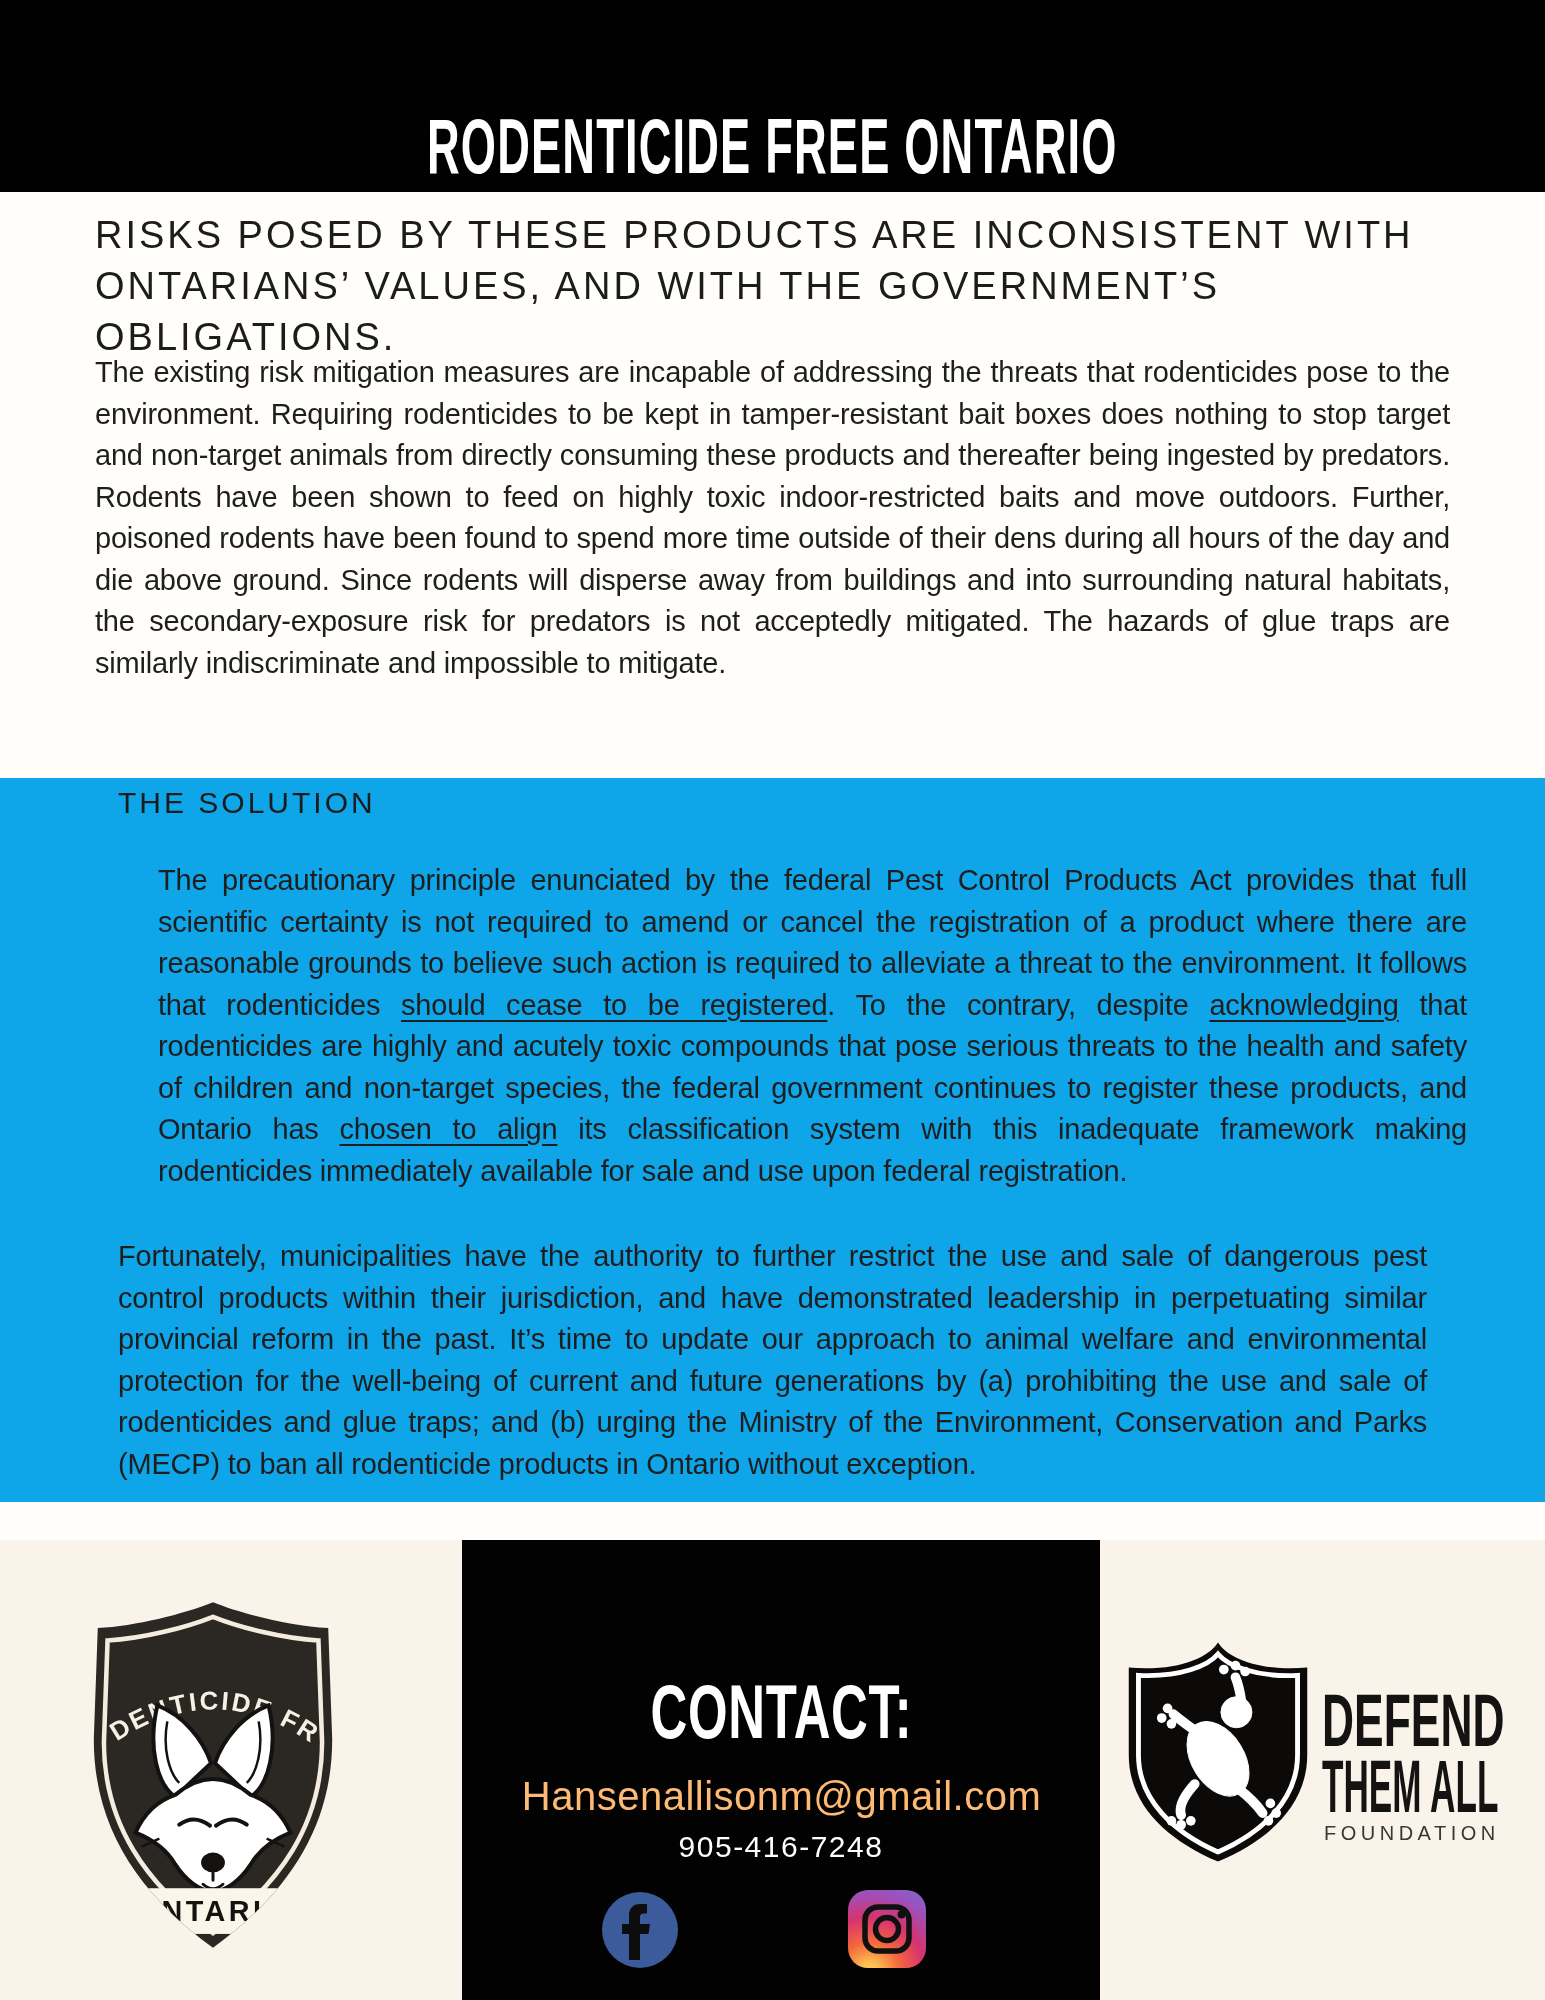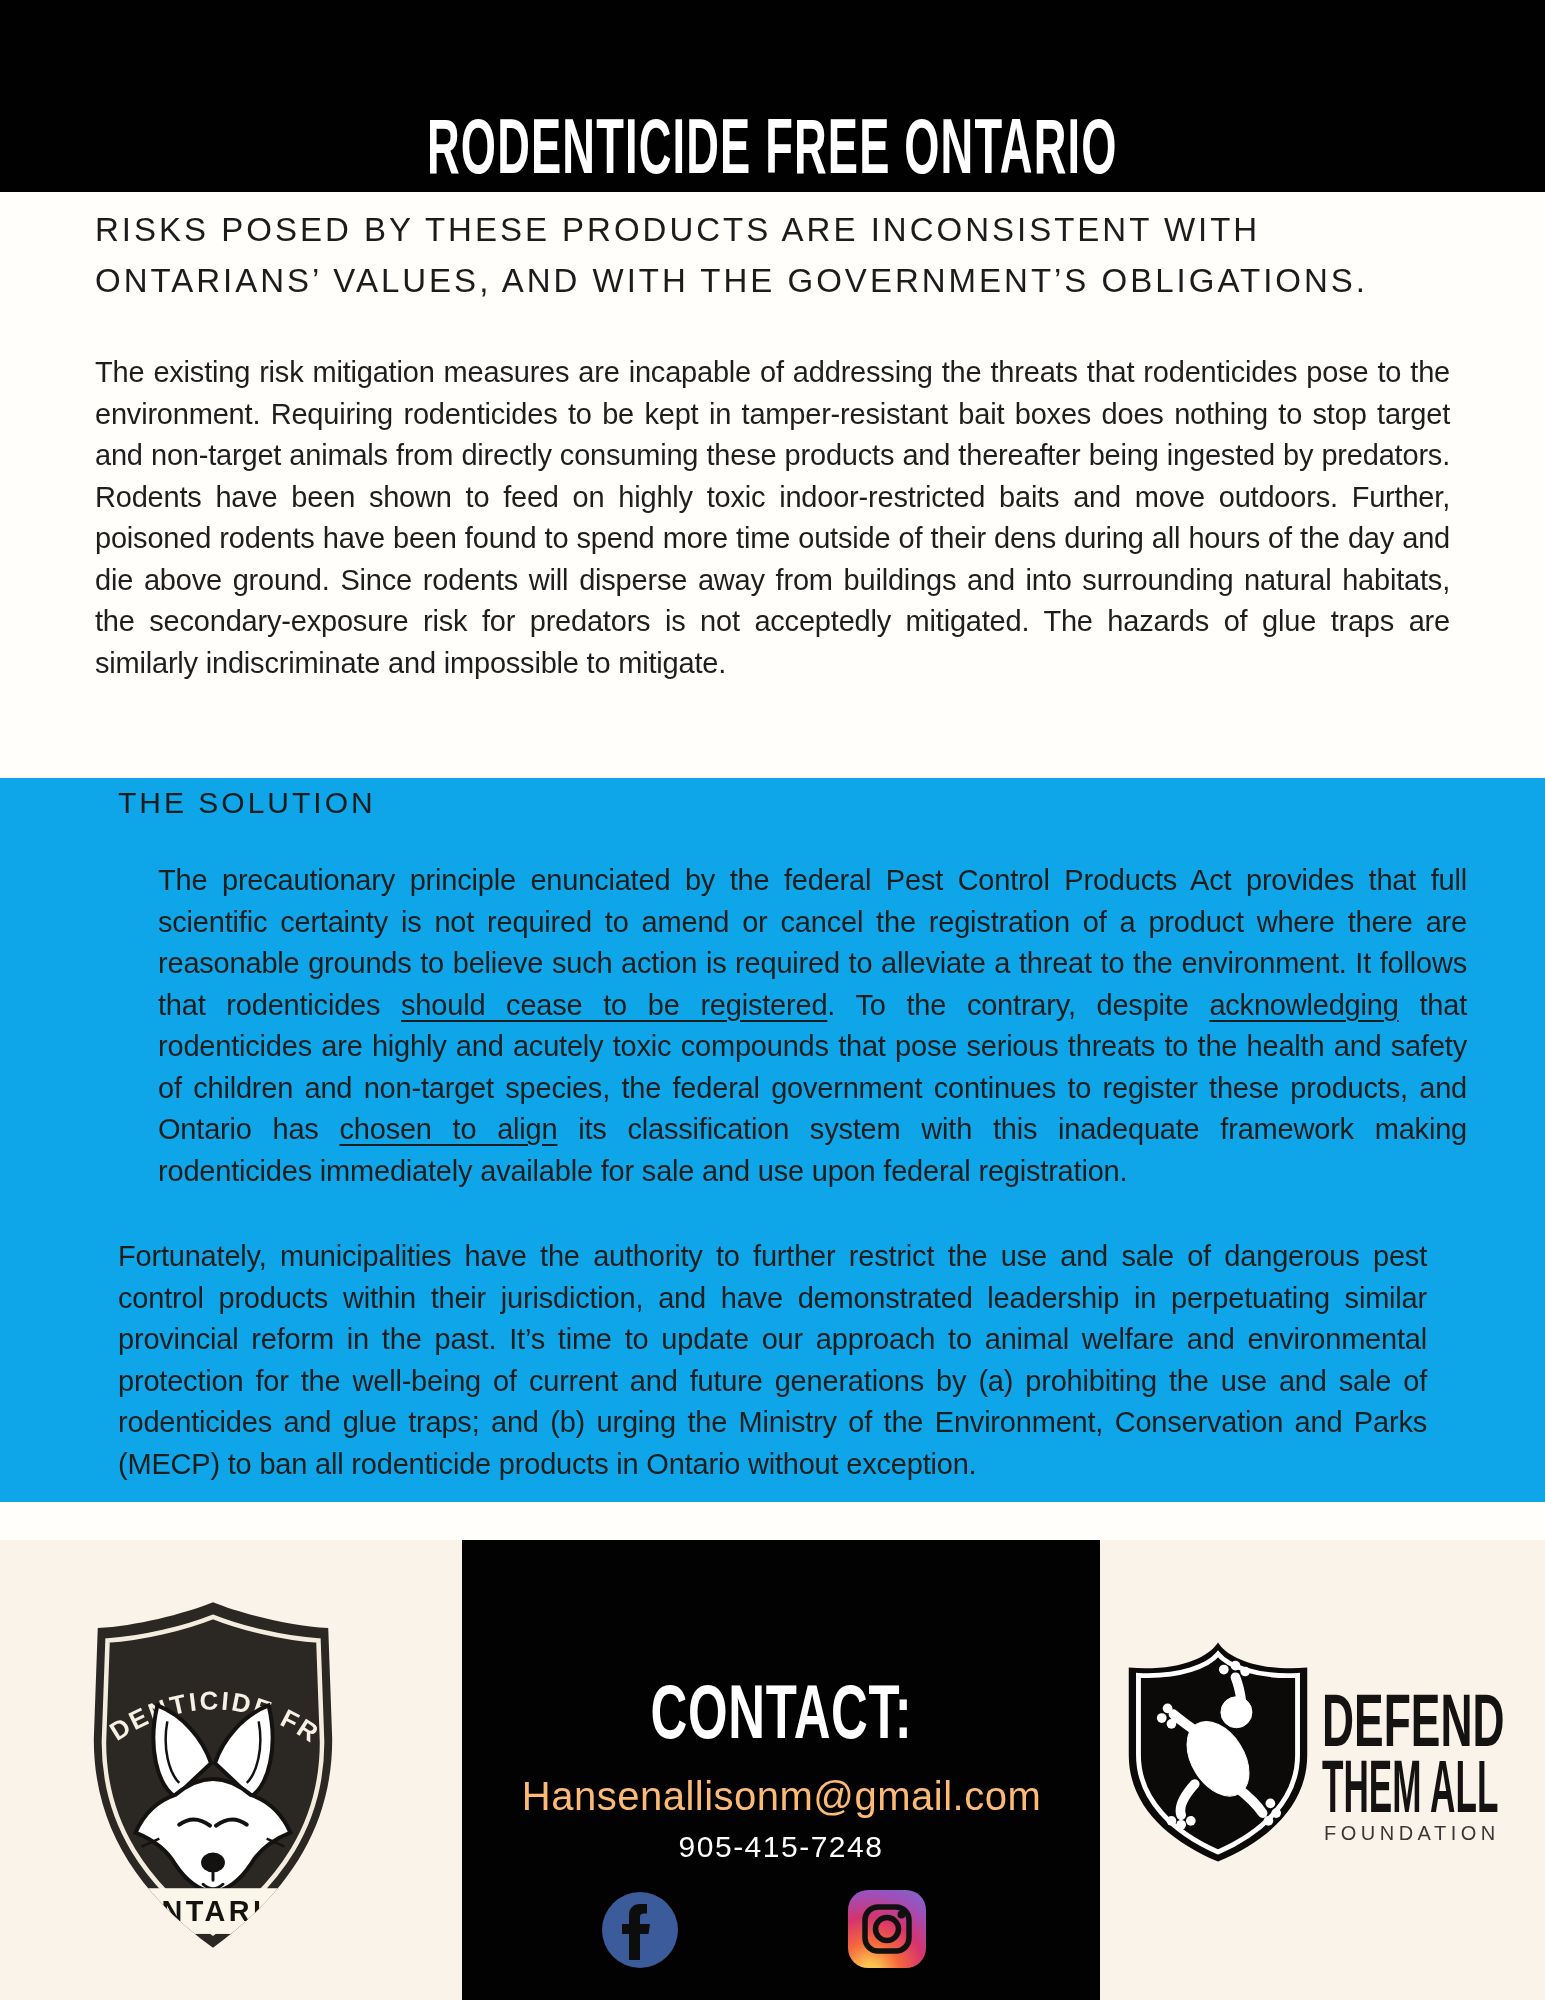--- a/index.html
+++ b/index.html
@@ -12,22 +12,22 @@
   .header-band{
     position:absolute;top:0;left:0;width:1545px;height:192px;
     background:#010101;display:flex;align-items:flex-end;justify-content:center;
   }
   .main-title{
     color:#ffffff;font-size:78px;font-weight:bold;white-space:nowrap;
     letter-spacing:2px;display:inline-block;transform:scaleX(0.58);transform-origin:center;
   }
   
   .intro-heading{
-    position:absolute;top:204px;left:95px;right:80px;
-    font-size:33px;font-weight:500;letter-spacing:3px;line-height:51px;color:#1c1c1c;
+    position:absolute;top:210px;left:95px;right:80px;
+    font-size:38px;font-weight:500;letter-spacing:3px;line-height:51px;color:#1c1c1c;
   }
   .body-para{
     font-size:29px;line-height:41.5px;letter-spacing:-0.2px;
     text-align:justify;color:#1e1e1e;
   }
   .intro-para{position:absolute;top:352px;left:95px;width:1355px;}
   
   .solution-band{
     position:absolute;top:778px;left:0;width:1545px;height:724px;background:#0ea5e9;
   }
@@ -138,21 +138,21 @@
         <g clip-path="url(#shieldClip)">
           <rect x="28" y="300" width="244" height="46" fill="#fbf6ea"></rect>
           <text x="150" y="333" text-anchor="middle" font-family="Liberation Sans, sans-serif" font-size="29" font-weight="bold" letter-spacing="3.5" fill="#15130f">ONTARIO</text>
         </g>
       </svg>
     </div>
 
     <div class="footer-center">
       <div class="contact-heading"><span>CONTACT:</span></div>
       <div class="contact-email">Hansenallisonm@gmail.com</div>
-      <div class="contact-phone">905-415-7248</div>
+      <div class="contact-phone">905-416-7248</div>
       <div class="social-fb">
         <svg width="40" height="64" viewBox="0 0 40 64" xmlns="http://www.w3.org/2000/svg">
           <path d="M27 6 h-7 c-7 0-11 4.5-11 11.5 V26 h-7 v10 h7 v26 h11 V36 h8.5 L30 26 H20 v-7 c0-2.3 1.2-3.5 3.5-3.5 H27 Z" fill="#0d0d0d"></path>
         </svg>
       </div>
       <div class="social-ig">
         <svg width="78" height="78" viewBox="0 0 78 78" xmlns="http://www.w3.org/2000/svg">
           <rect x="17" y="17" width="44" height="44" rx="13" fill="none" stroke="#101010" stroke-width="5.5"></rect>
           <circle cx="39" cy="39" r="11.5" fill="none" stroke="#101010" stroke-width="5.5"></circle>
           <circle cx="53.5" cy="24.5" r="4" fill="#101010"></circle>

